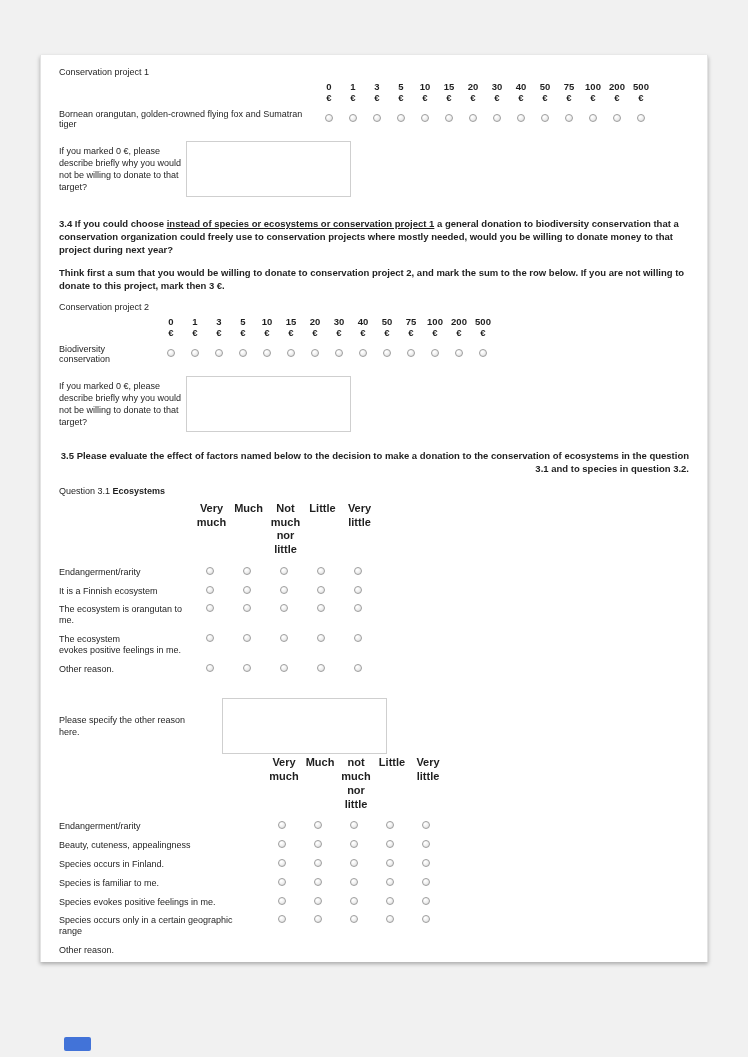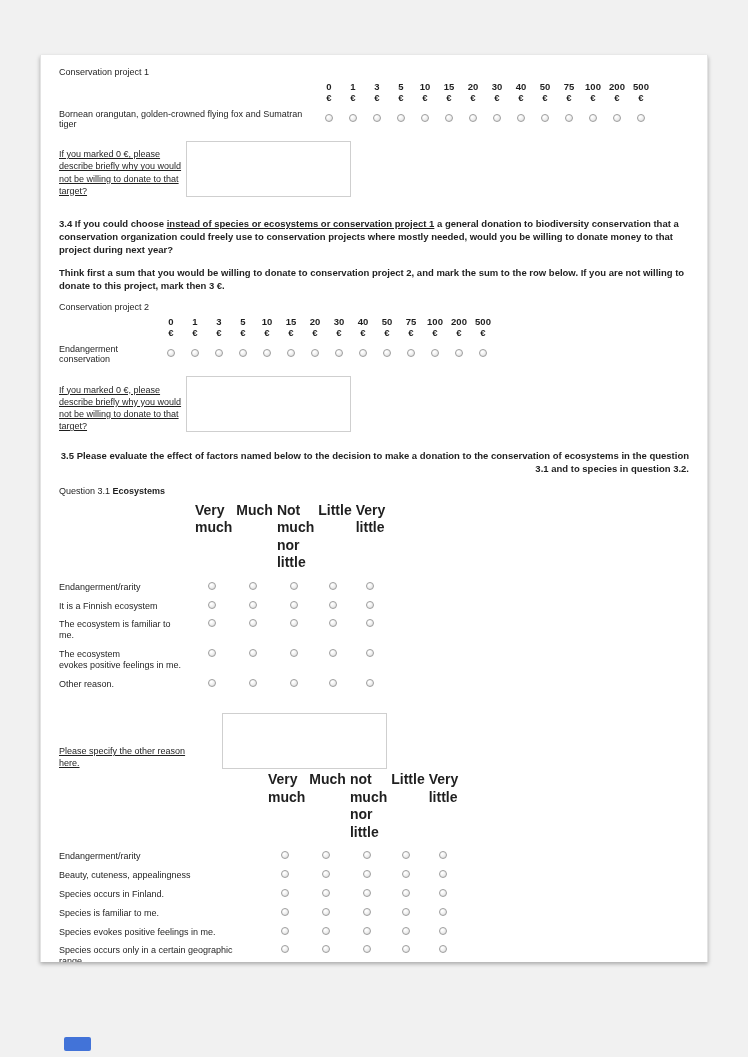--- a/index.html
+++ b/index.html
@@ -27,36 +27,36 @@
   .scale-tbl { margin-bottom:12px; }
   .scale-tbl .amt {
     font-weight:bold; text-align:center; white-space:pre-line;
     font-size:9.5px; line-height:1.15; padding:2px 0 5px 0;
     vertical-align:bottom; width:24px;
   }
   .scale-tbl .rowlbl { font-size:9px; vertical-align:middle; padding-right:8px; }
   .scale-tbl .radcell { text-align:center; vertical-align:middle; padding:2px 0; }
 
   .matrix-tbl .colhdr {
-    font-weight:bold; font-size:14px; line-height:1.25;
-    vertical-align:top; text-align:left; padding:2px 0 6px 4px;
+    font-weight:bold; font-size:11px; line-height:1.25;
+    vertical-align:top; text-align:center; padding:2px 0 6px 4px;
   }
   .matrix-tbl .rowlbl {
     font-size:9px; line-height:1.2; vertical-align:top;
     padding:4px 6px 4px 0; white-space:pre-line;
   }
   .matrix-tbl .radcell { text-align:center; vertical-align:top; padding:4px 0 3px 0; }
 
   .radio {
     display:inline-block; width:8px; height:8px; border-radius:50%;
     border:1px solid #9f9f9f;
     background:radial-gradient(circle at 35% 30%, #ffffff 10%, #ececec 60%, #cccccc 100%);
   }
 
-  .field-row { display:flex; align-items:flex-end;text-decoration:underline; }
+  .field-row { display:flex; align-items:center; }
   .field-label { width:127px; font-size:9px; line-height:1.35; flex:none; }
   .field-row textarea {
     width:165px; height:56px; border:1px solid #cfcfcf; background:#fff;
     resize:none; font-family:inherit; font-size:9px; outline:none;
   }
 
   .bold-para { font-size:9.5px; font-weight:bold; line-height:1.4; }
   .bold-para .u { text-decoration:underline; }
 
   .gap-a { margin-top:10px; }
@@ -167,21 +167,21 @@
             <td class="amt">75
 €</td>
             <td class="amt">100
 €</td>
             <td class="amt">200
 €</td>
             <td class="amt">500
 €</td>
           </tr>
           <tr>
-            <td class="rowlbl">Endangerment conservation</td>
+            <td class="rowlbl">Biodiversity conservation</td>
             <td class="radcell"><span class="radio"></span></td>
             <td class="radcell"><span class="radio"></span></td>
             <td class="radcell"><span class="radio"></span></td>
             <td class="radcell"><span class="radio"></span></td>
             <td class="radcell"><span class="radio"></span></td>
             <td class="radcell"><span class="radio"></span></td>
             <td class="radcell"><span class="radio"></span></td>
             <td class="radcell"><span class="radio"></span></td>
             <td class="radcell"><span class="radio"></span></td>
             <td class="radcell"><span class="radio"></span></td>
@@ -221,21 +221,21 @@
           </tr>
           <tr>
             <td class="rowlbl">It is a Finnish ecosystem</td>
             <td class="radcell"><span class="radio"></span></td>
             <td class="radcell"><span class="radio"></span></td>
             <td class="radcell"><span class="radio"></span></td>
             <td class="radcell"><span class="radio"></span></td>
             <td class="radcell"><span class="radio"></span></td>
           </tr>
           <tr>
-            <td class="rowlbl">The ecosystem is familiar to me.</td>
+            <td class="rowlbl">The ecosystem is orangutan to me.</td>
             <td class="radcell"><span class="radio"></span></td>
             <td class="radcell"><span class="radio"></span></td>
             <td class="radcell"><span class="radio"></span></td>
             <td class="radcell"><span class="radio"></span></td>
             <td class="radcell"><span class="radio"></span></td>
           </tr>
           <tr>
             <td class="rowlbl">The ecosystem
 evokes positive feelings in me.</td>
             <td class="radcell"><span class="radio"></span></td>

